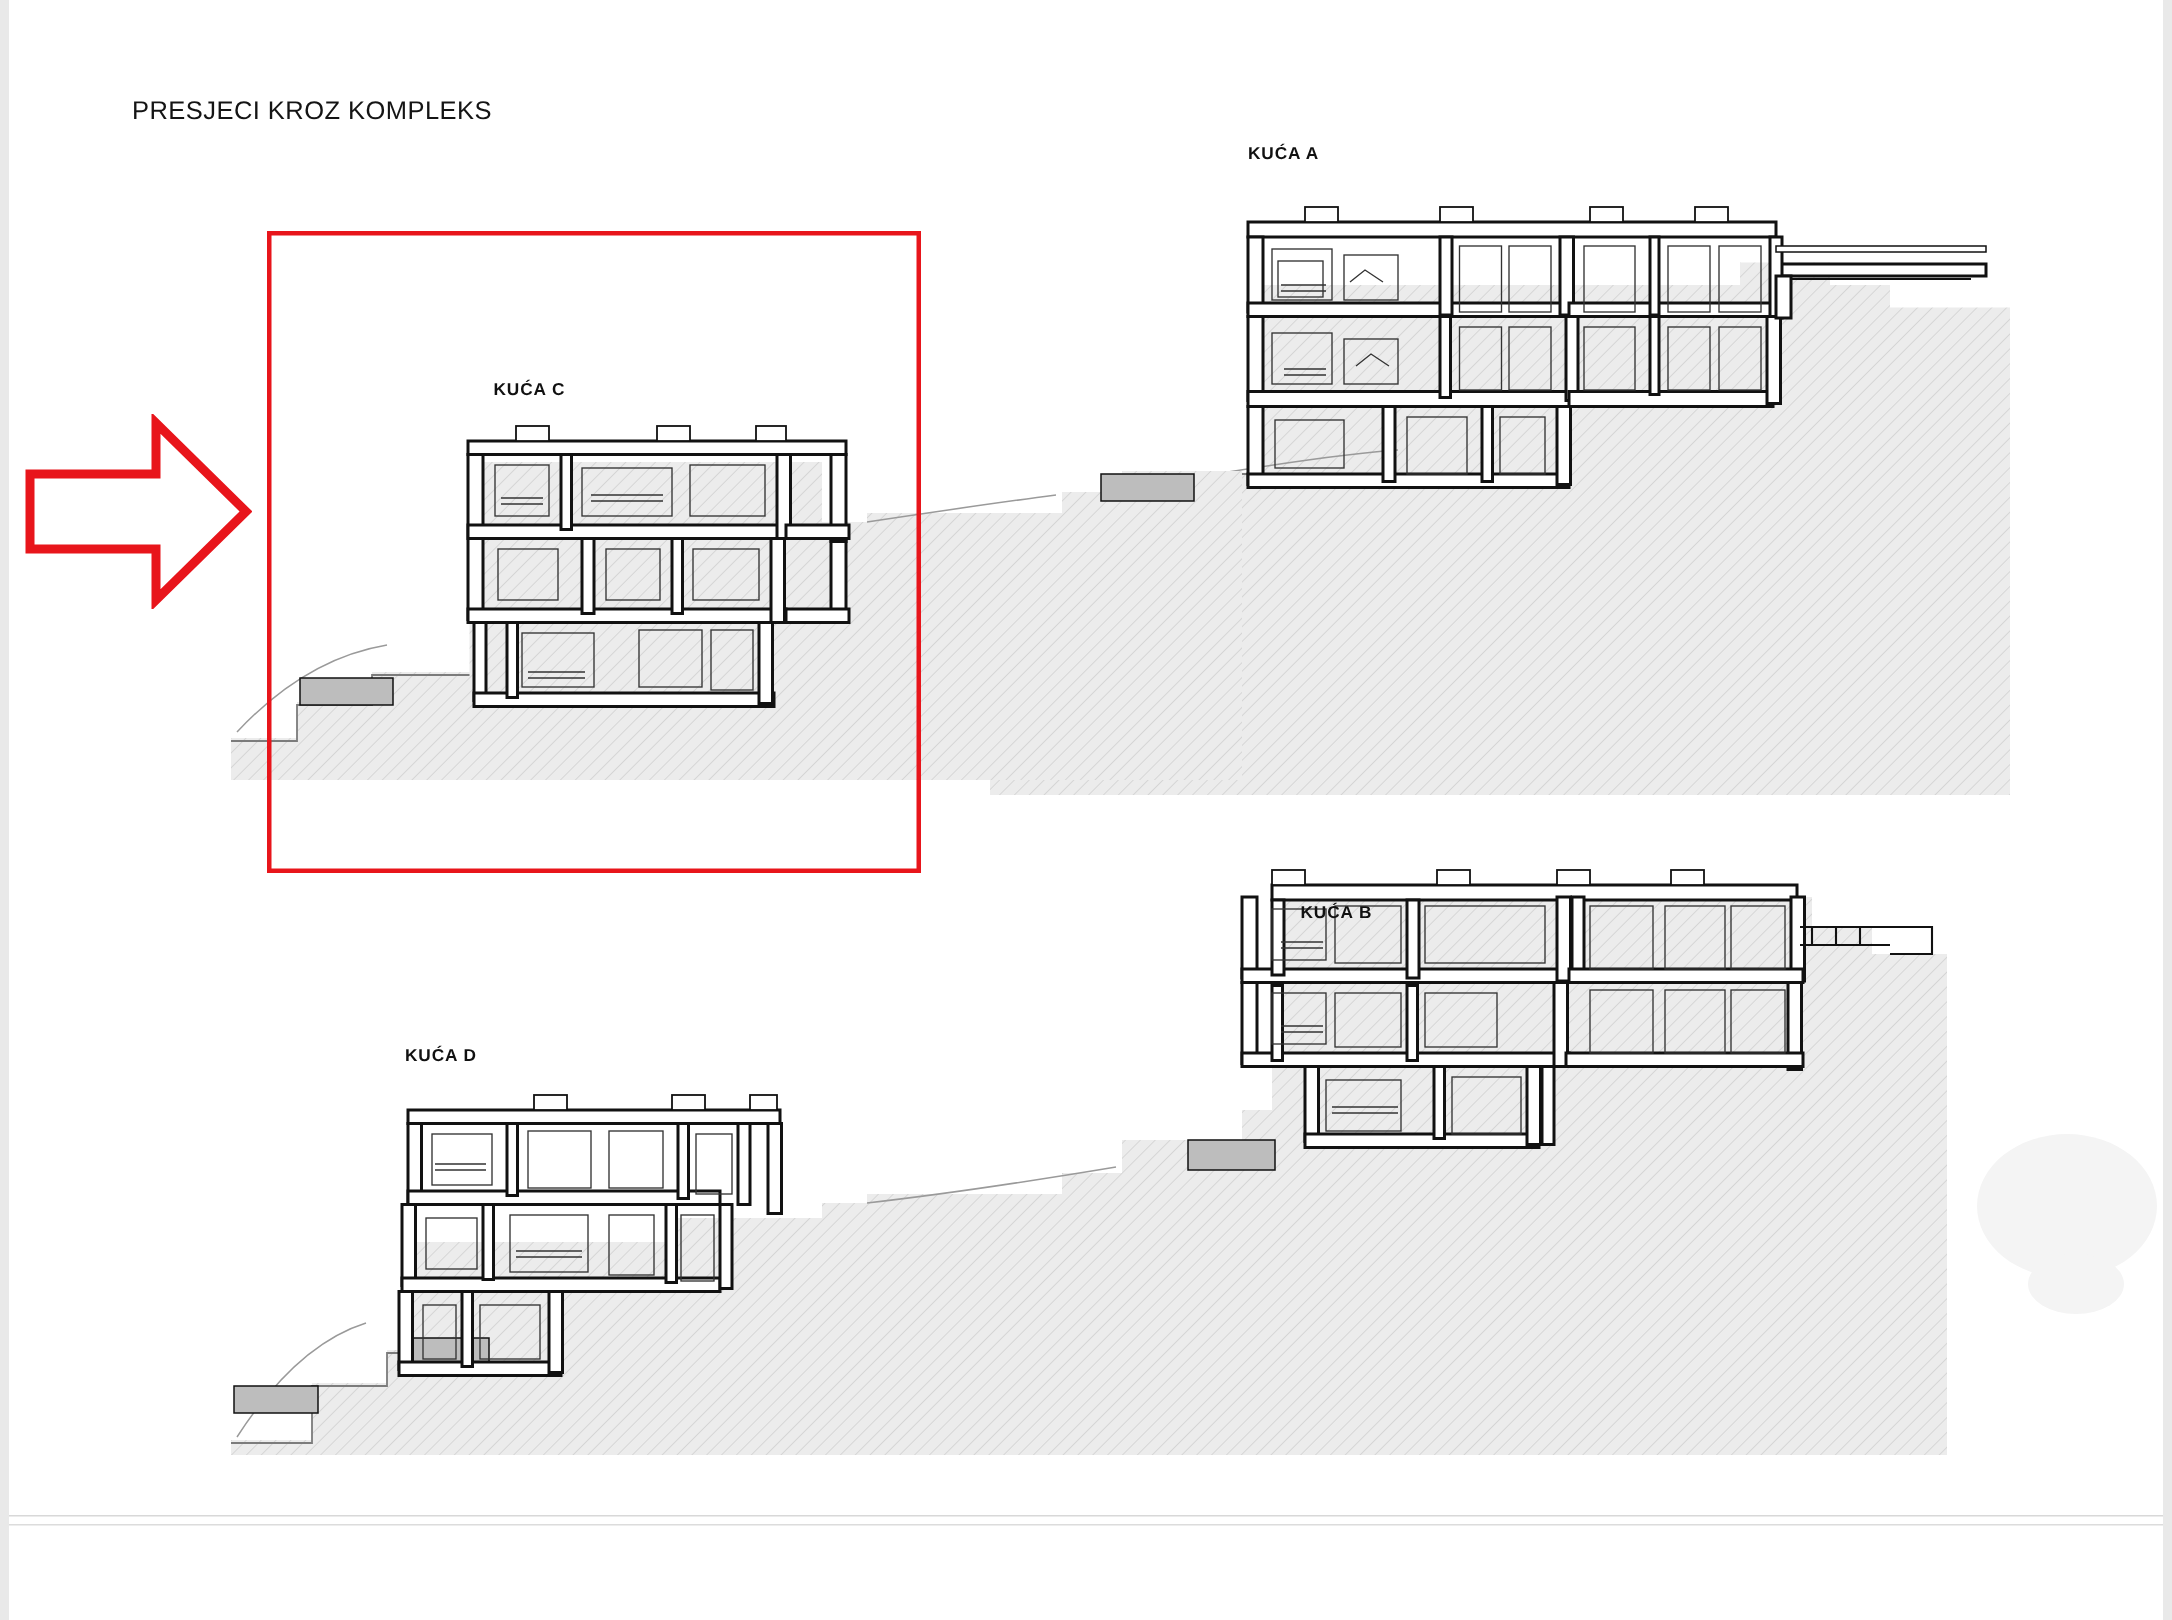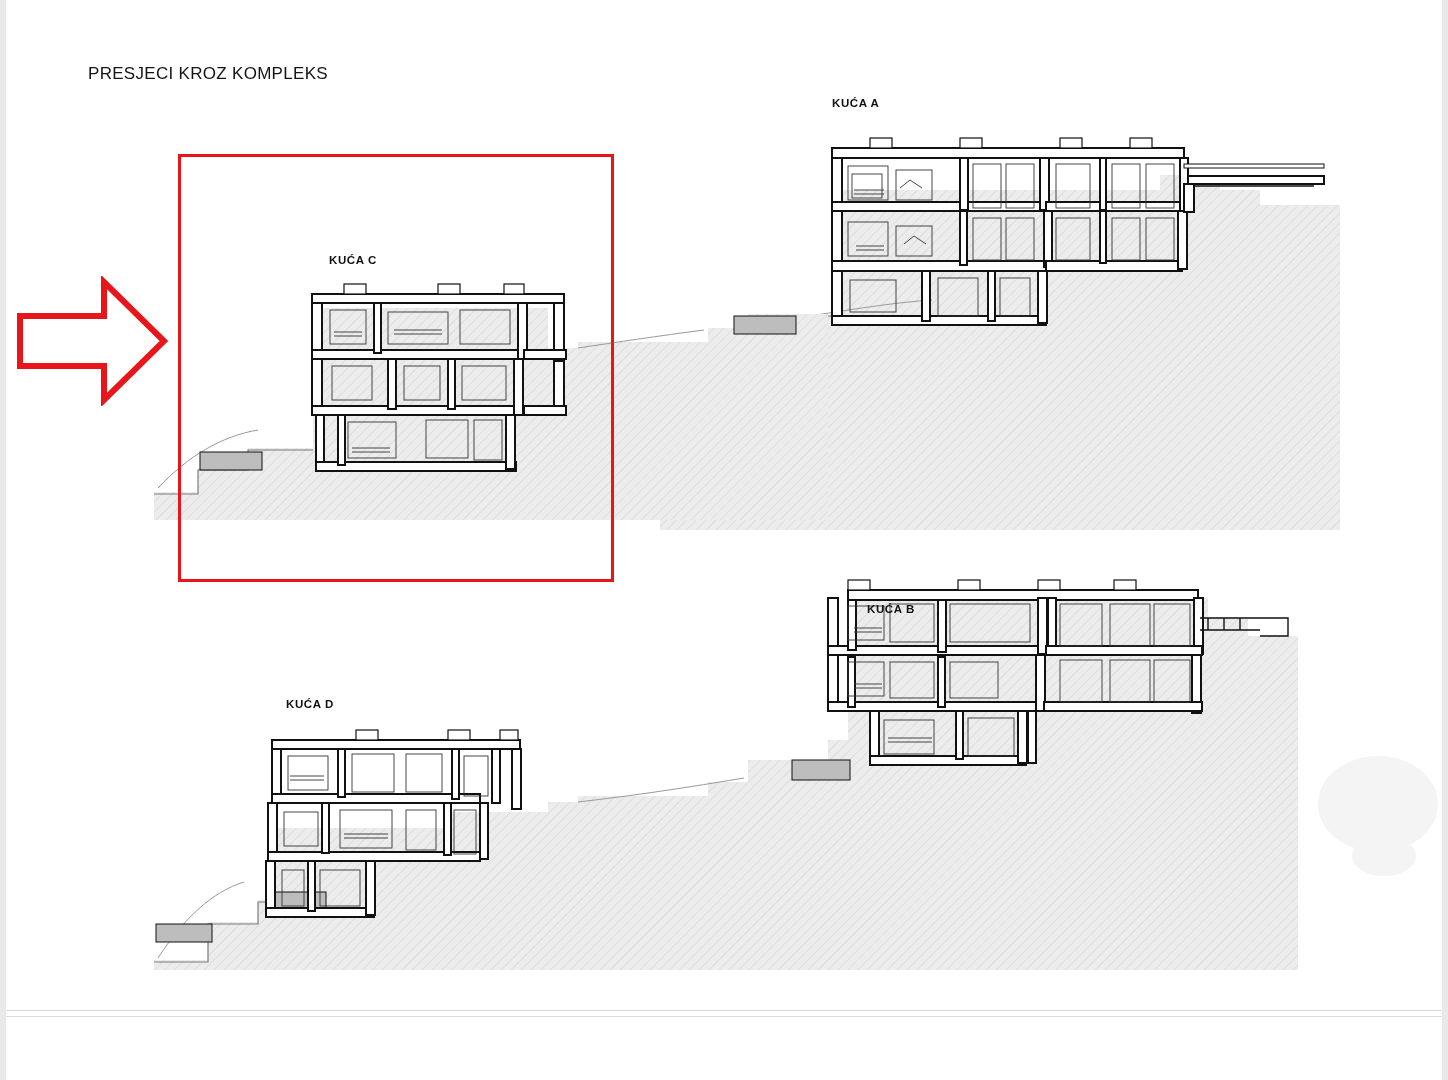--- a/index.html
+++ b/index.html
@@ -383,21 +383,21 @@
         <rect x="966" y="10" width="22" height="10"></rect>
       </g>
 
       <g stroke="#111" stroke-width="1.4" fill="none">
         <path d="M1052,48 h60 M1052,60 h60 M1060,48 v12 M1076,48 v12 M1092,48 v12"></path>
         <path d="M1112,48 l28,0 l0,18 l-28,0"></path>
       </g>
     </svg>
   </div>
   <div class="house-label" style="left:867px; top:560px;margin-top:43px;">KUĆA B</div>
-  <div class="house-label" style="left:286px; top:698px;">KUĆA D</div>
+  <div class="house-label" style="left:270px; top:698px;">KUĆA D</div>
 
   <div id="highlight-box"></div>
 
   <div id="red-arrow">
     <svg width="152" height="130" viewBox="0 0 152 130" xmlns="http://www.w3.org/2000/svg">
       <polygon points="4,40 88,40 88,6 148,65 88,124 88,90 4,90" fill="#ffffff" stroke="#e8151b" stroke-width="6" stroke-linejoin="miter"></polygon>
     </svg>
   </div>
 
   <div class="watermark" style="left:1318px; top:756px; width:120px; height:96px;"></div>

